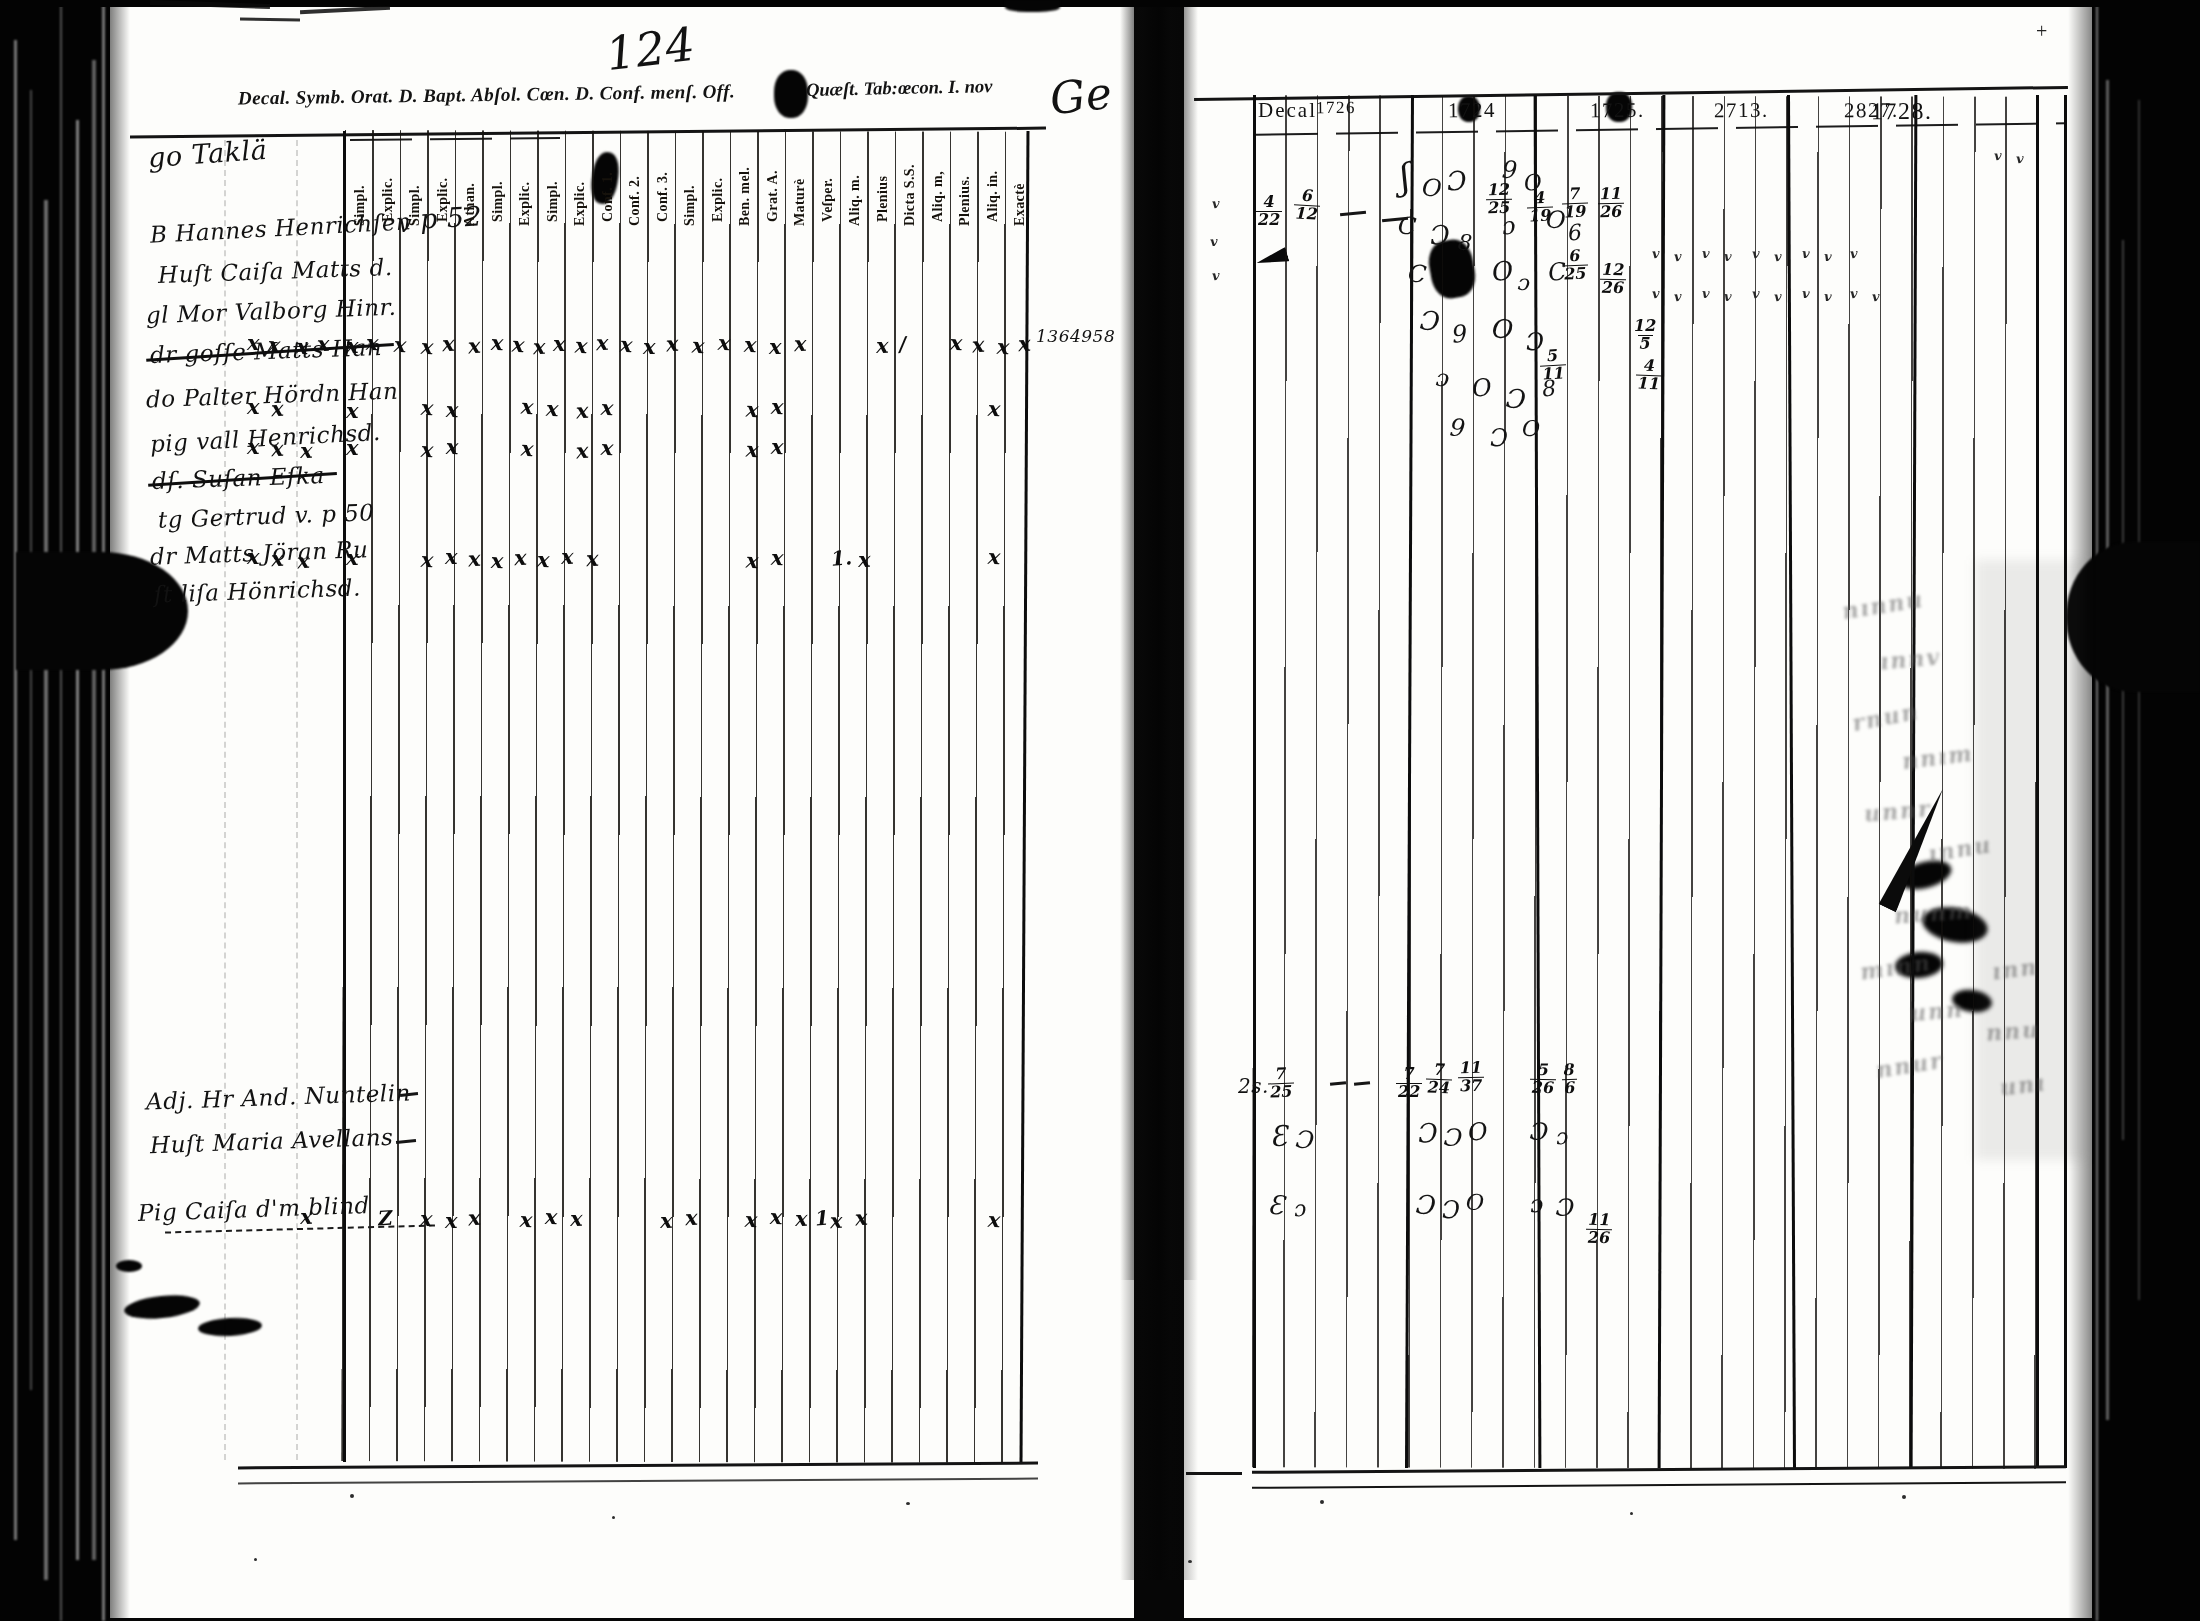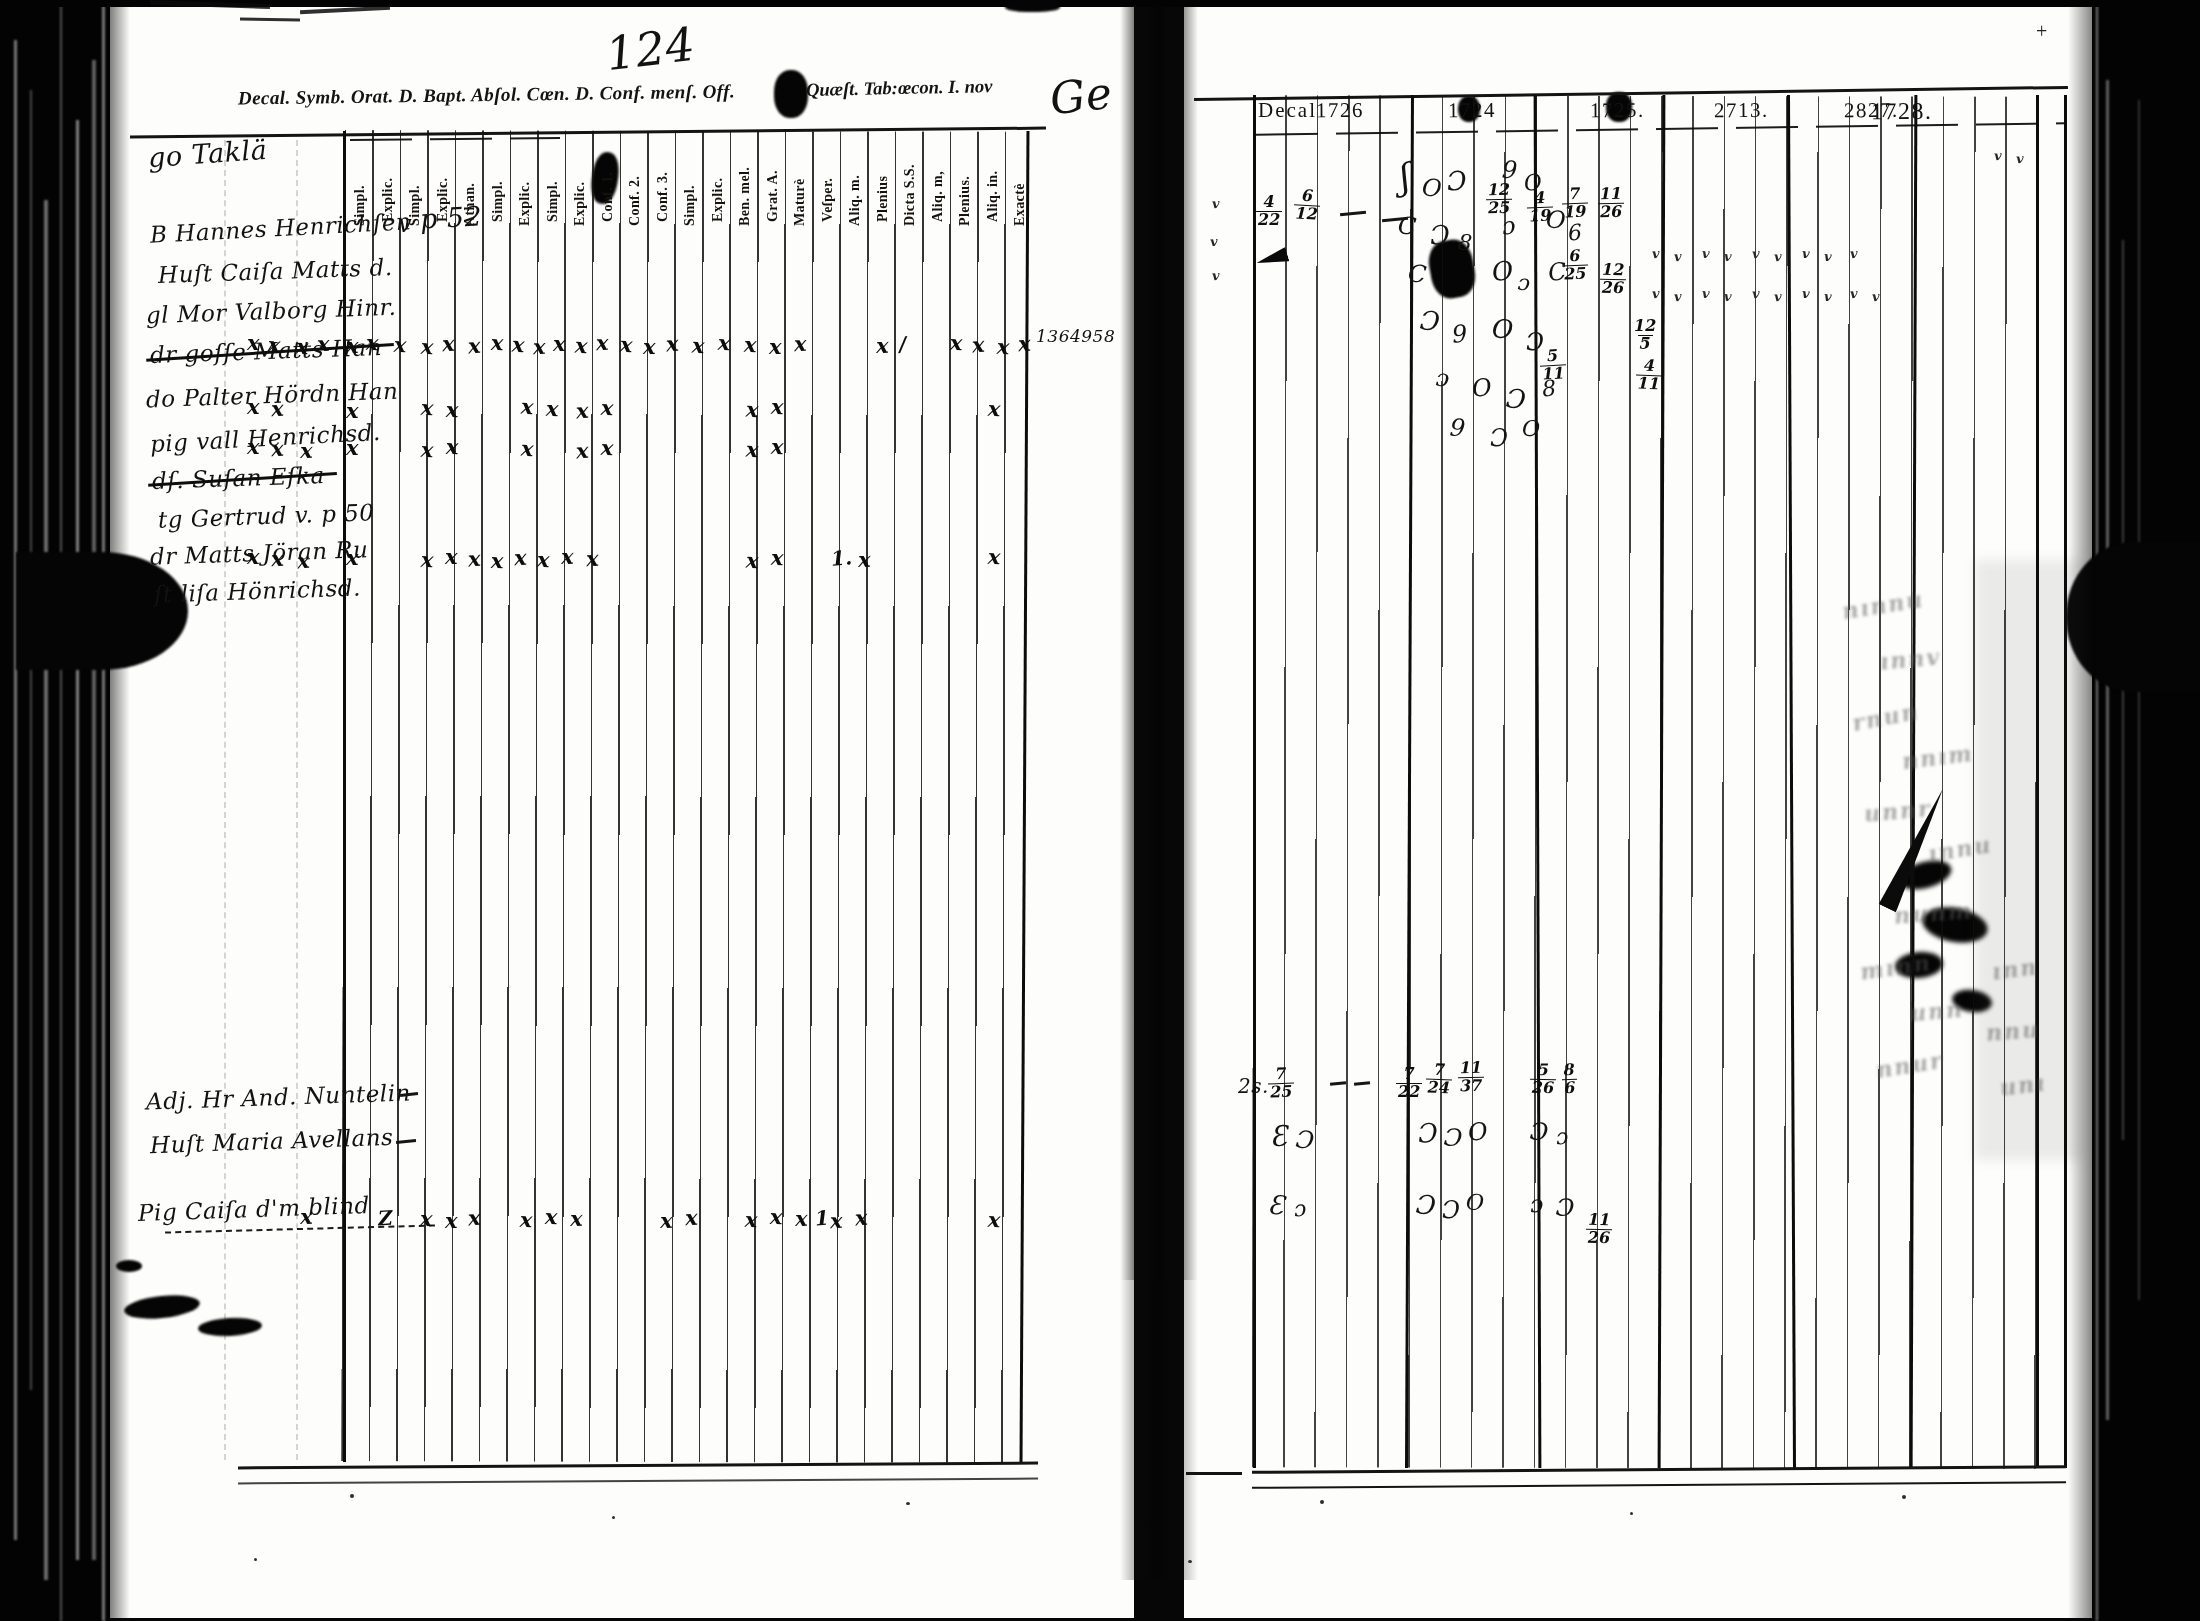--- a/index.html
+++ b/index.html
@@ -286,21 +286,21 @@
       <span class="abs xmark" style="left: 660px; top: 1208px; font-size: 21px; transform: rotate(-1deg);">x</span>
       <span class="abs xmark" style="left: 685px; top: 1205px; font-size: 21px; transform: rotate(-3deg);">x</span>
       <span class="abs xmark" style="left: 745px; top: 1207px; font-size: 21px; transform: rotate(3deg);">x</span>
       <span class="abs xmark" style="left: 770px; top: 1204px; font-size: 21px; transform: rotate(1deg);">x</span>
       <span class="abs xmark" style="left: 795px; top: 1206px; font-size: 21px; transform: rotate(-1deg);">x</span>
       <span class="abs xmark" style="left: 830px; top: 1208px; font-size: 21px; transform: rotate(-2deg);">x</span>
       <span class="abs xmark" style="left: 855px; top: 1205px; font-size: 21px; transform: rotate(-4deg);">x</span>
       <span class="abs xmark" style="left: 988px; top: 1207px; font-size: 21px; transform: rotate(3deg);">x</span>
       <span class="abs xmark" style="left: 378px; top: 1206px; font-size: 20px; transform: rotate(-4deg);">Z</span>
       <span class="abs xmark" style="left: 815px; top: 1206px; font-size: 20px; transform: rotate(-4deg);">1</span>
-      <span class="abs year" style="left: 1316px; top: 98px; font-size: 21px; transform: rotate(-0.5deg);">1726</span>
+      <span class="abs year" style="left: 1316px; top: 98px; font-size: 17px; transform: rotate(-0.5deg);">1726</span>
       <span class="abs year" style="left: 1448px; top: 98px; font-size: 21px; transform: rotate(-0.5deg);">1724</span>
       <span class="abs year" style="left: 1590px; top: 98px; font-size: 21px; transform: rotate(-0.5deg);">1725.</span>
       <span class="abs year" style="left: 1714px; top: 98px; font-size: 21px; transform: rotate(-0.5deg);">2713.</span>
       <span class="abs year" style="left: 1844px; top: 98px; font-size: 21px; transform: rotate(-0.5deg);">2827.</span>
       <span class="abs year" style="left: 1871px; top: 98px; font-size: 24px; transform: rotate(-0.5deg);">1728.</span>
       <span class="abs frac" style="left: 1256px; top: 194px; font-size: 16px;">
         <span>4</span>
         <b>22</b>
       </span>
       <span class="abs frac" style="left: 1294px; top: 188px; font-size: 16px; transform: rotate(3deg);">

